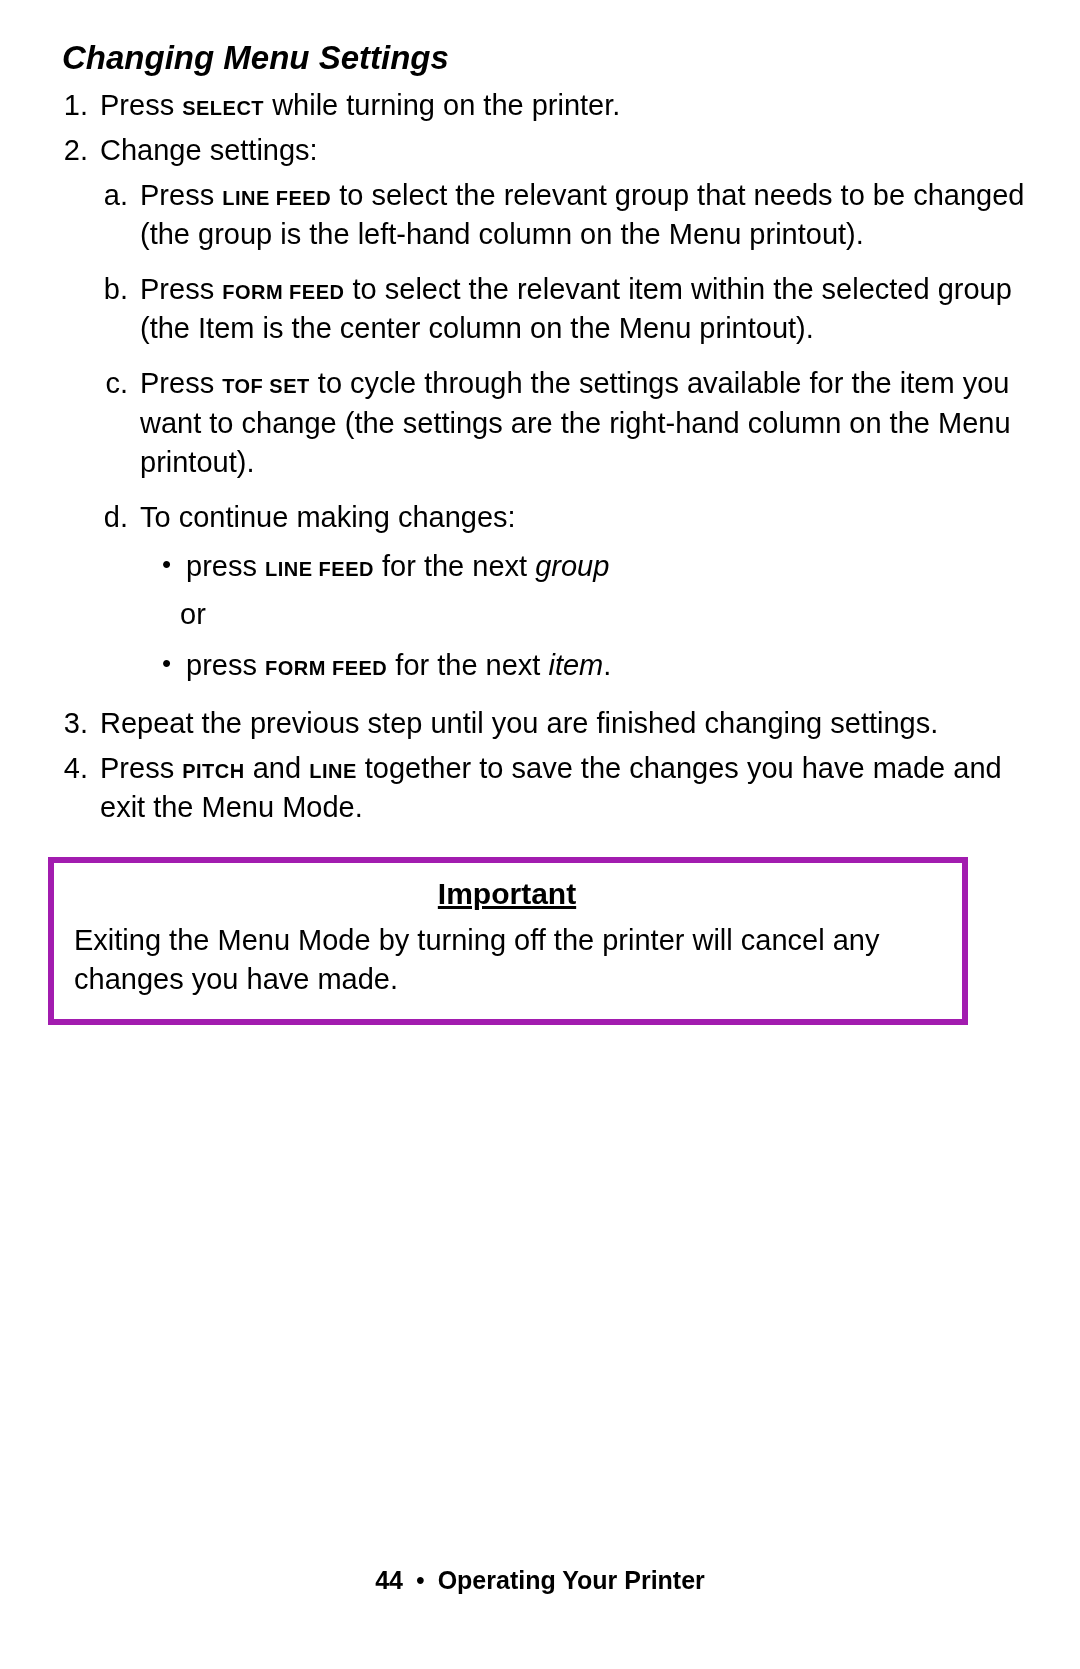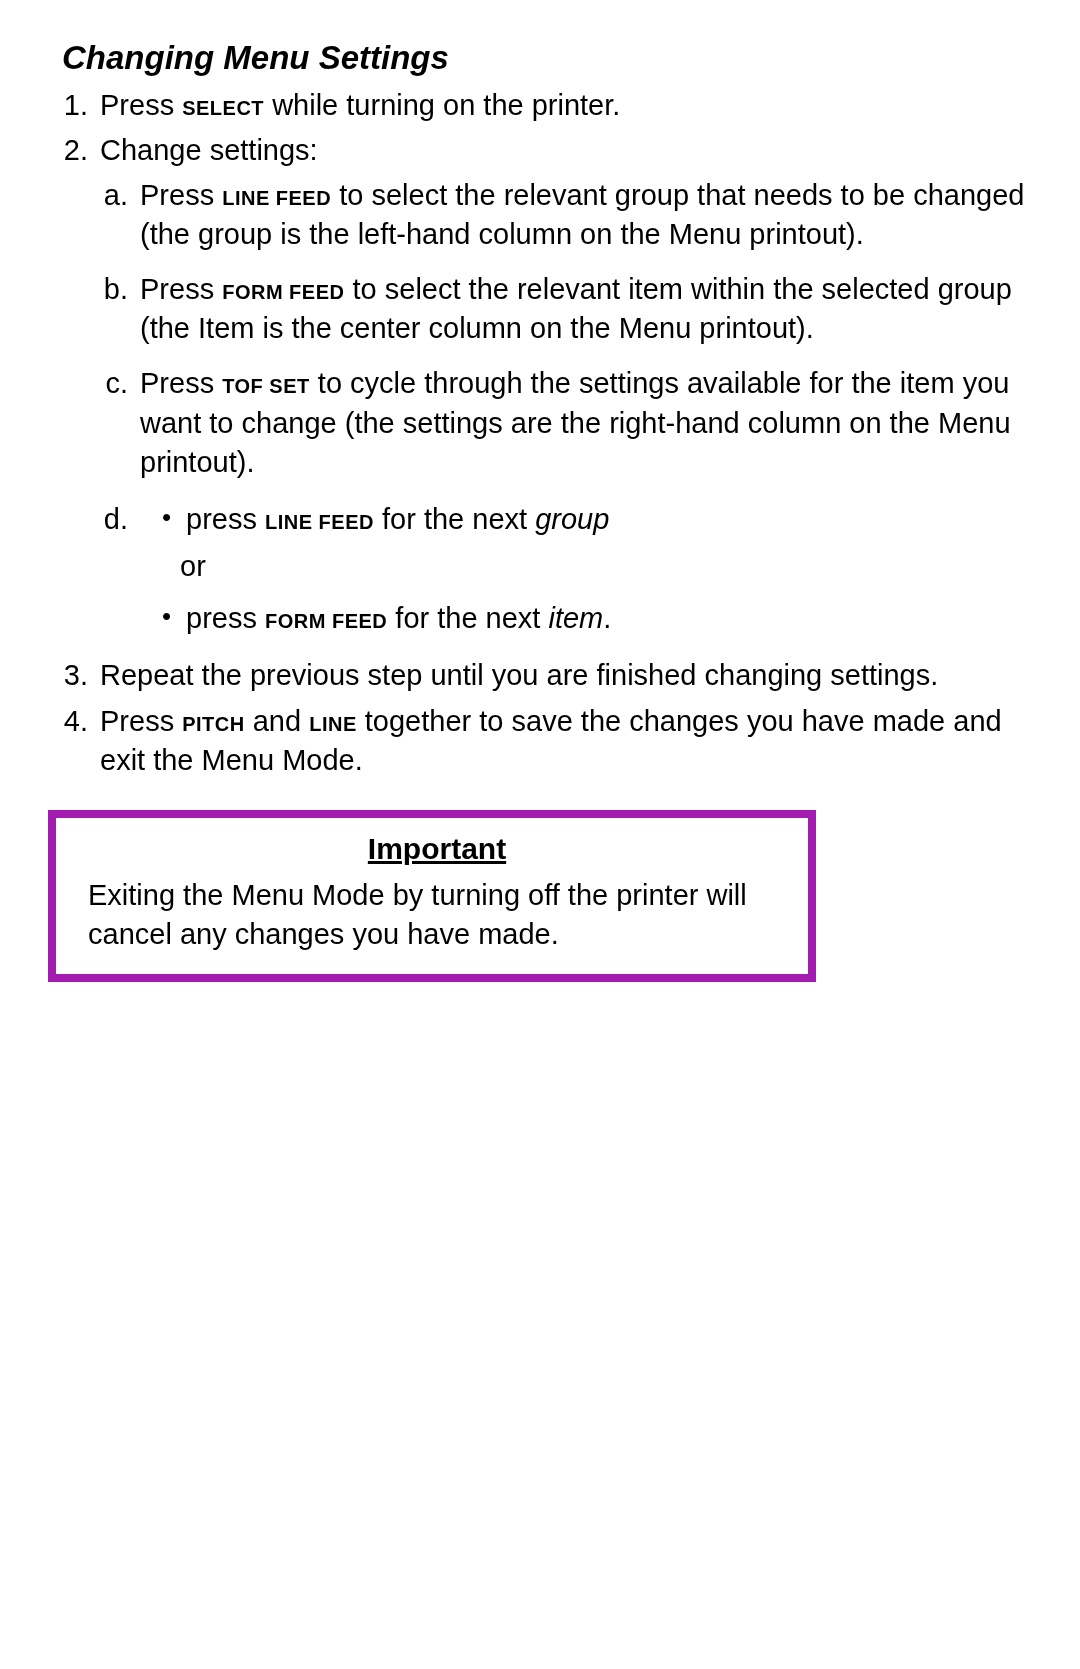--- a/index.html
+++ b/index.html
@@ -77,24 +77,24 @@
     line-height: 1.5;
   }
   .or-line {
     font-size: 29px;
     line-height: 1.5;
     margin-left: 40px;
   }
 
   .note-box {
     margin: 30px 0 0 -14px;
-    width: 768px;
+    width: 920px;
     box-sizing: border-box;
-    border: 8px solid #a21caf;
-    padding: 14px 22px 20px 32px;
+    border: 6px solid #a21caf;
+    padding: 14px 22px 20px 20px;
   }
   .note-title {
     text-align: center;
     font-weight: bold;
     font-size: 30px;
     text-decoration: underline;
     margin: 0 0 10px 0;
   }
   .note-body {
     font-size: 29px;
@@ -131,20 +131,21 @@
         <li>
           <span>Press </span><span class="smallcaps">LINE FEED</span><span> to select the relevant group that needs to be changed (the group is the left-hand column on the Menu printout).</span>
         </li>
         <li>
           <span>Press </span><span class="smallcaps">FORM FEED</span><span> to select the relevant item within the selected group (the Item is the center column on the Menu printout).</span>
         </li>
         <li>
           <span>Press </span><span class="smallcaps">TOF SET</span><span> to cycle through the settings available for the item you want to change (the settings are the right-hand column on the Menu printout).</span>
         </li>
         <li>
+          <span>To continue making changes:</span>
           <ul class="bullets">
             <li>
               <span>press </span><span class="smallcaps">LINE FEED</span><span> for the next </span><span class="italic">group</span>
             </li>
           </ul>
           <div class="or-line">or</div>
           <ul class="bullets">
             <li>
               <span>press </span><span class="smallcaps">FORM FEED</span><span> for the next </span><span class="italic">item</span><span>.</span>
             </li>
@@ -160,14 +161,19 @@
     <li>
       <span>Press </span><span class="smallcaps">PITCH</span><span> and </span><span class="smallcaps">LINE</span><span> together to save the changes you have made and exit the Menu Mode.</span>
     </li>
   </ol>
 
   <div class="note-box">
     <div class="note-title">Important</div>
     <div class="note-body">Exiting the Menu Mode by turning off the printer will cancel any changes you have made.</div>
   </div>
 
+  <div class="footer">
+    <span class="pnum">44</span>
+    <span class="sep">•</span>
+    <span class="chap">Operating Your Printer</span>
+  </div>
 
 </div>
 
 </body></html>

